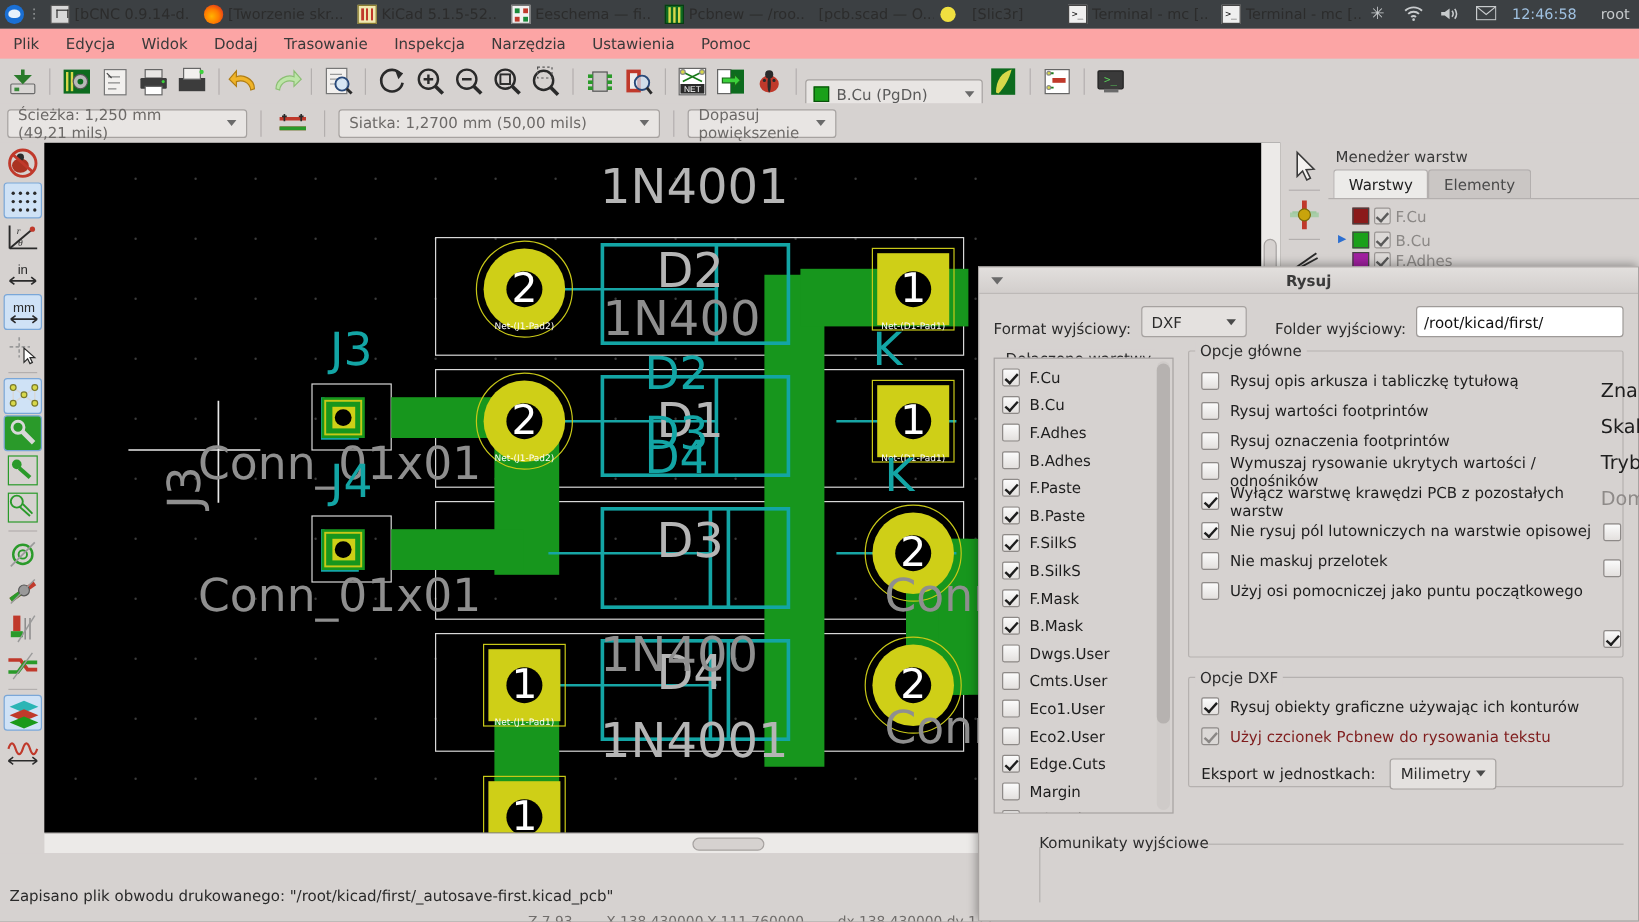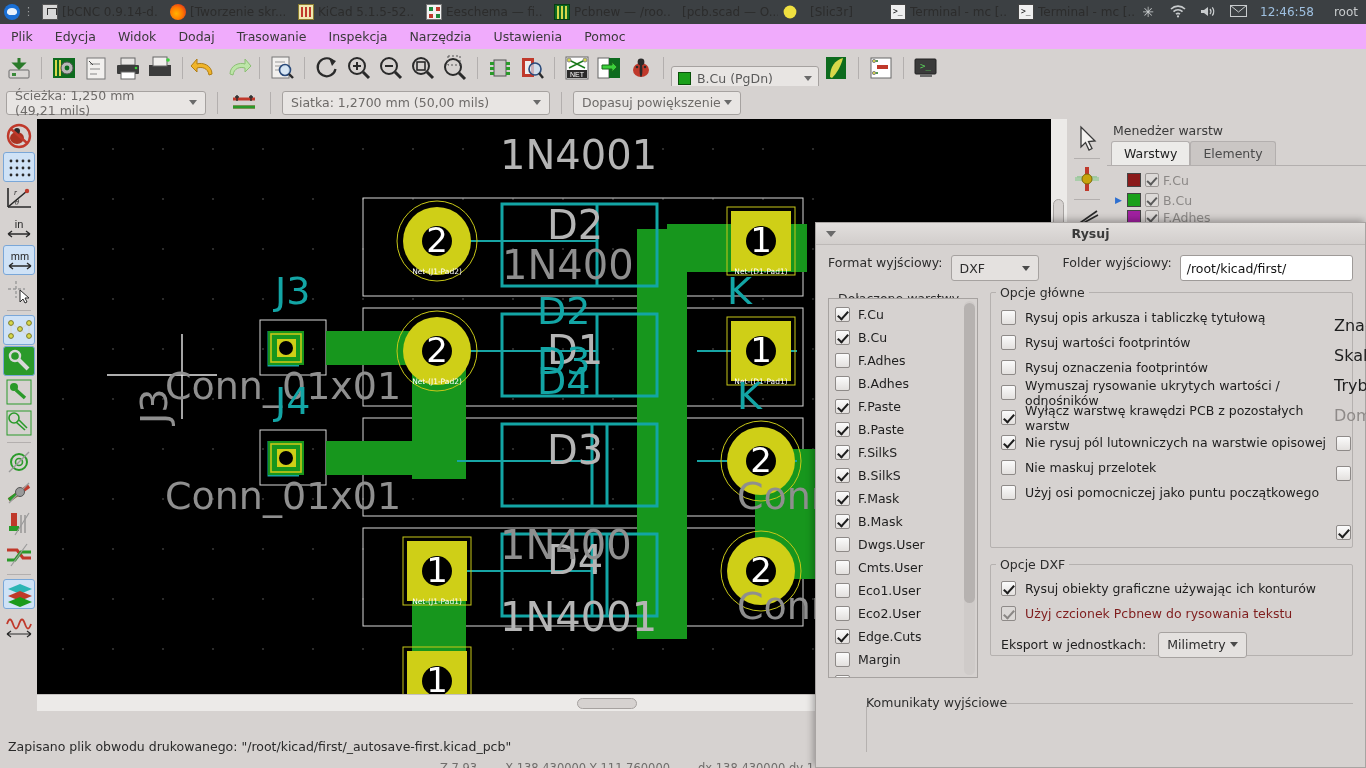--- a/index.html
+++ b/index.html
@@ -54,21 +54,21 @@
     font-family:"DejaVu Sans Mono",monospace;content:">_";}
   .tb-spacer { flex: 1 1 auto; }
   .tb-tray { display:flex; align-items:center; gap: 14px; padding-right: 8px; flex:none;}
   .tray-ico { width:16px; height:14px; color:#c8cbcd; font-size:14px; line-height:14px; text-align:center; }
   .tb-clock { color:#9fc0e0; font-size:12px; }
   .tb-user { color:#c8cbcd; font-size:12px; margin-left:6px; }
 
   
   .menubar {
     position:absolute; left:0; top:24px; width:1366px; height:25px;
-    background:#f0abfc; display:flex; align-items:center;
+    background:#fca5a5; display:flex; align-items:center;
     font-size:12.5px; color:#3a3a3a;
   }
   .menubar .mi { padding: 0 11px; line-height: 25px; white-space:nowrap; }
 
   
   .toolbar1 {
     position:absolute; left:0; top:49px; width:1366px; height:37px;
     background:#d6d2d0; display:flex; align-items:center; gap:2px; padding-left:4px;
   }
   .tbtn { width:30px; height:30px; position:relative; border-radius:3px; }
@@ -178,21 +178,21 @@
     border-bottom:1px solid #bdb9b7;
     display:flex; align-items:center; position:relative;
   }
   .dlg-title .t { position:absolute; left:0; right:0; text-align:center;
     font-size:12.5px; font-weight:bold; color:#3a3a3a; }
   .dlg-menu-caret {
     width:0;height:0;border-left:5px solid transparent;border-right:5px solid transparent;
     border-top:6px solid #6a6a6a; margin-left:10px;
   }
   .dlg-body { padding:10px 12px 0 12px; }
-  .row1 { display:flex; align-items:flex-start; gap:8px; }
+  .row1 { display:flex; align-items:flex-end; gap:8px; }
   .lbl { font-size:12.5px; color:#2c2c2c; white-space:nowrap; }
   .dd {
     height:26px; min-width:82px; background:#e4e1df; border:1px solid #a6a2a0;
     border-radius:3px; display:flex; align-items:center; padding:0 8px; gap:4px;
     font-size:12.5px; color:#2c2c2c;
   }
   .dd .caret { width:0;height:0;border-left:4px solid transparent;border-right:4px solid transparent;
     border-top:5px solid #4a4a4a; margin-left:auto; }
   .txtfield {
     height:26px; flex:1; background:#ffffff; border:1px solid #9e9a98; border-radius:3px;
@@ -513,21 +513,21 @@
           <path d="M8 7 L8 13 M22 7 L22 13" stroke="#2a2a2a" stroke-width="1.4"></path>
           <path d="M6 9 L10 9 M20 9 L24 9" stroke="#2a2a2a" stroke-width="1.4"></path>
         </svg>
     </div>
     <div class="tbsep"></div>
     <div class="sel" style="width:268px">
       <span>Siatka: 1,2700 mm (50,00 mils)</span>
       <span class="caret" style="margin-left:auto"></span>
     </div>
     <div class="tbsep"></div>
-    <div class="sel" style="width:168px">
+    <div class="sel" style="width:124px">
       <span>Dopasuj powiększenie</span>
       <span class="caret" style="margin-left:auto"></span>
     </div>
   </div>
 
   <div class="leftstrip">
     <div class="lbtn">
       <svg width="32" height="30" viewBox="0 0 32 30">
           <ellipse cx="14" cy="17" rx="7" ry="6" fill="#aa3322"></ellipse>
           <circle cx="14" cy="10" r="3" fill="#2a2a2a"></circle>

